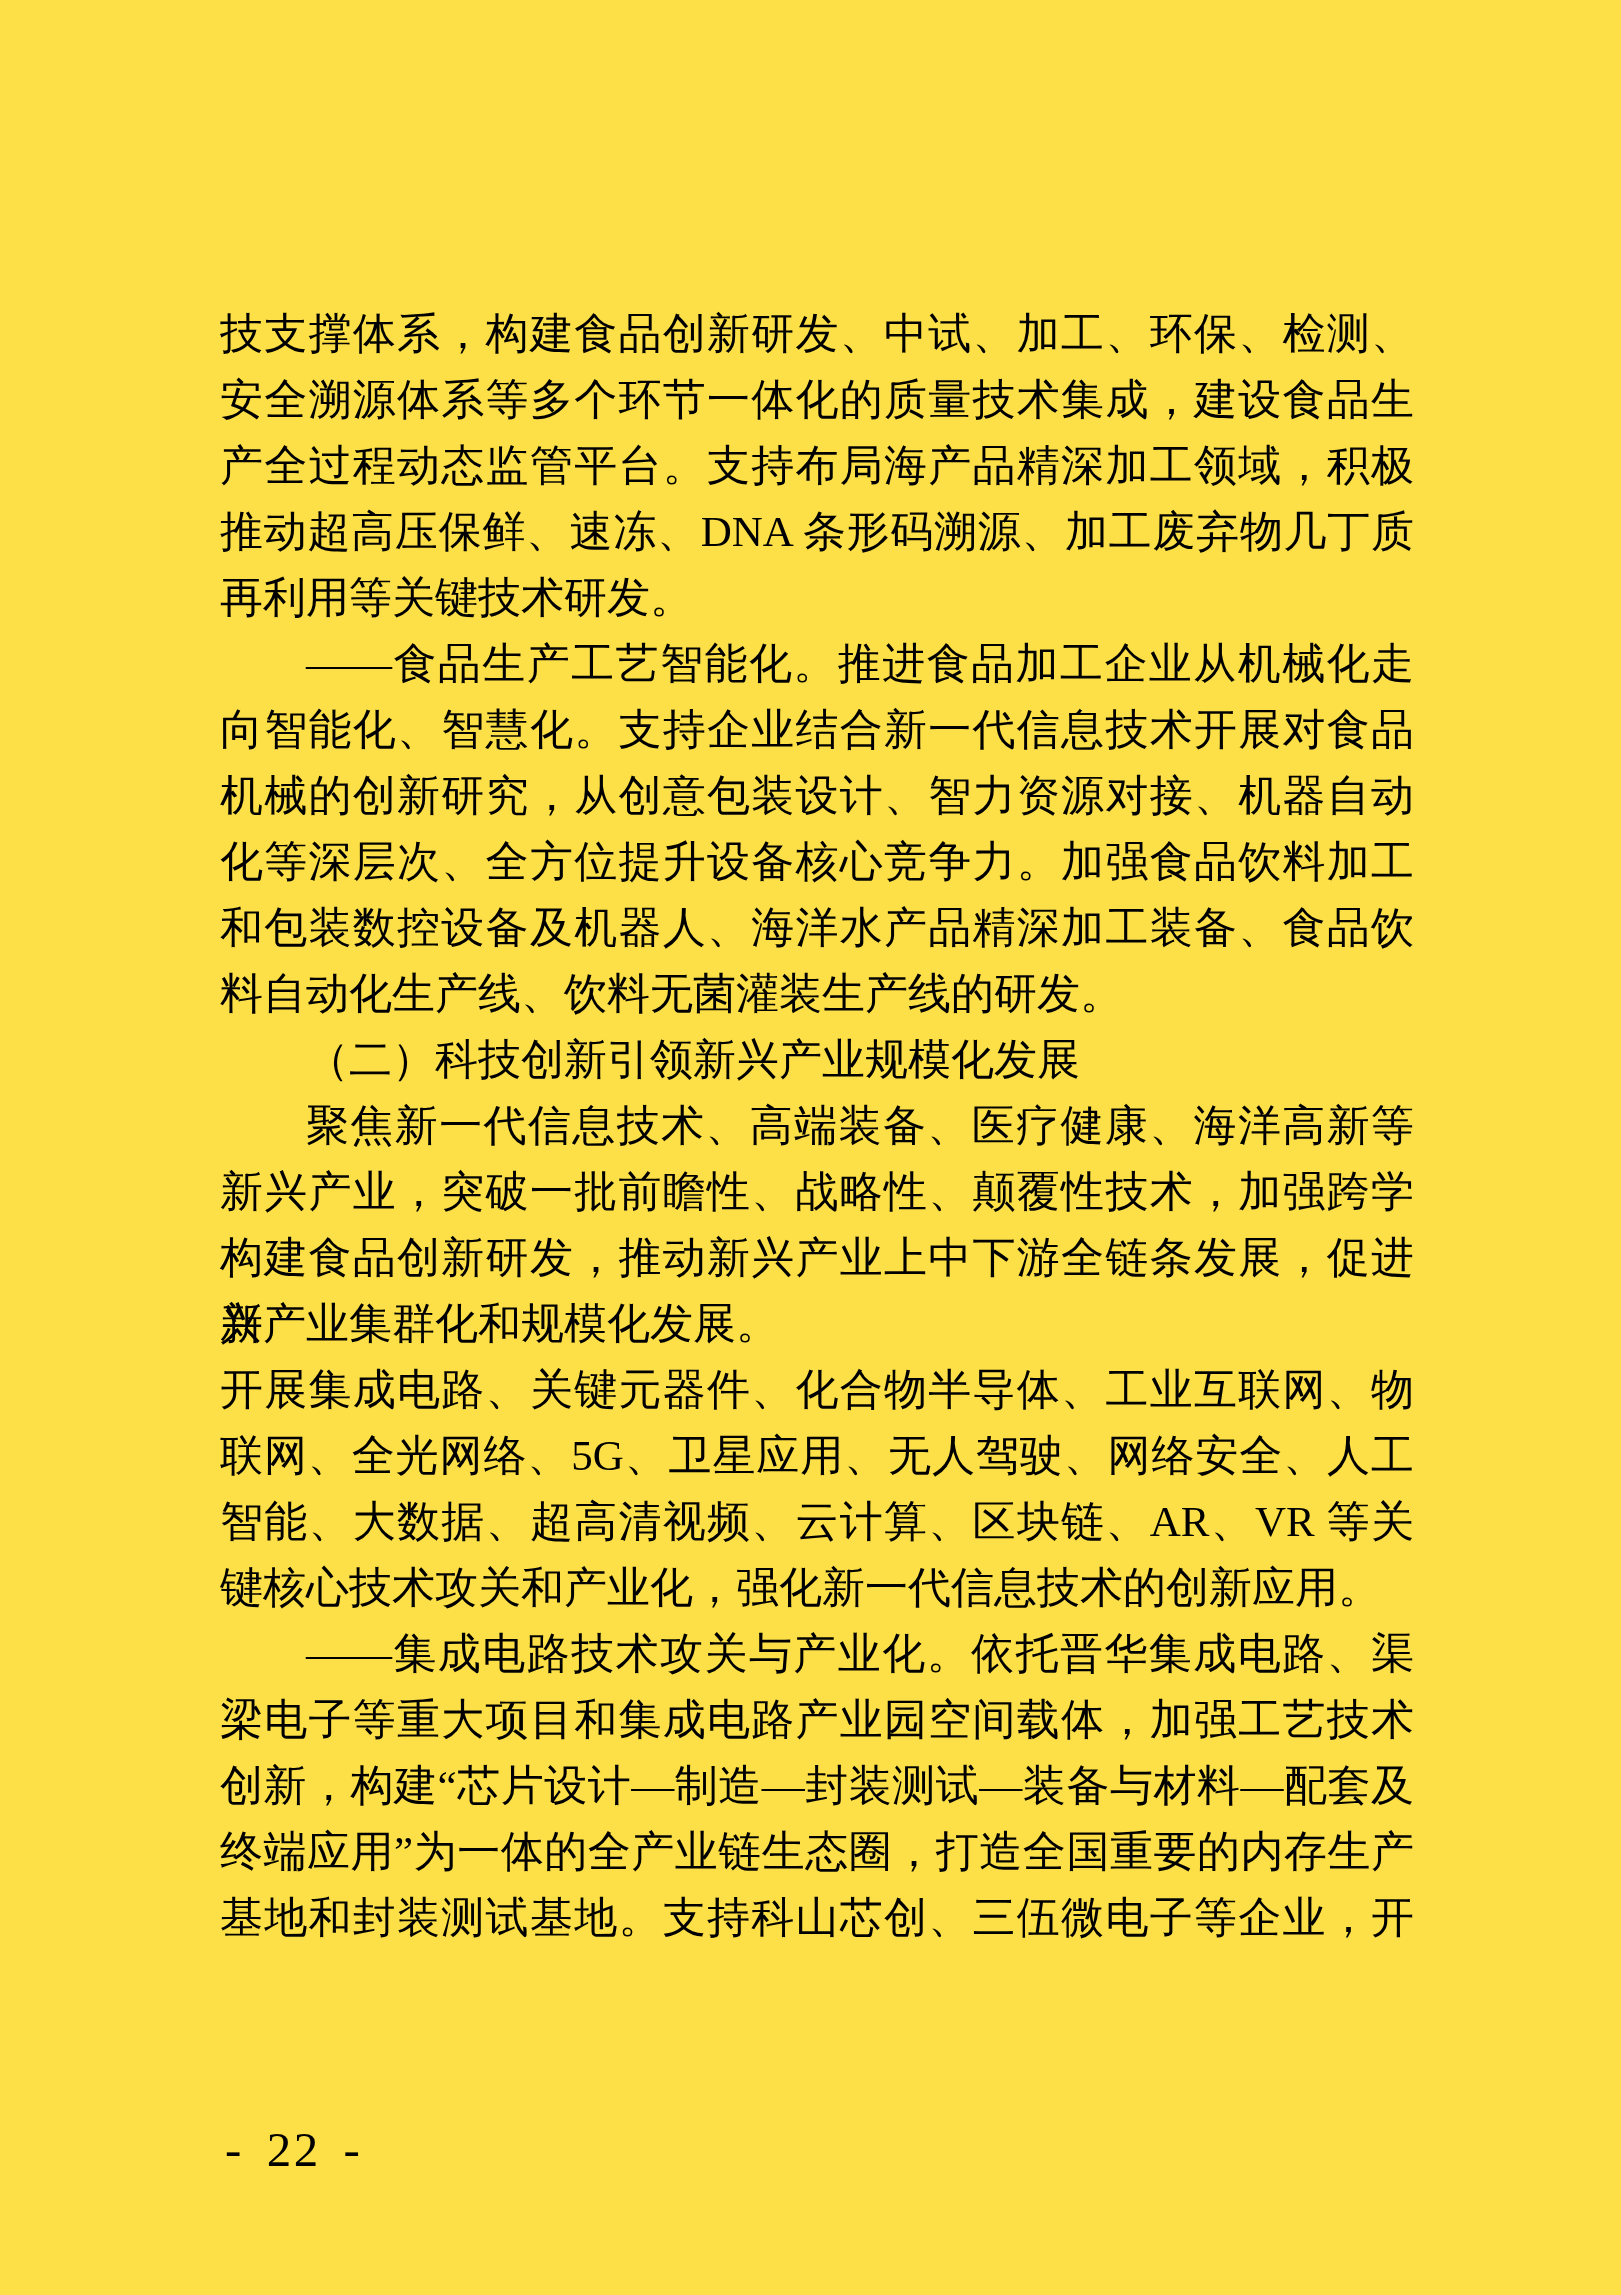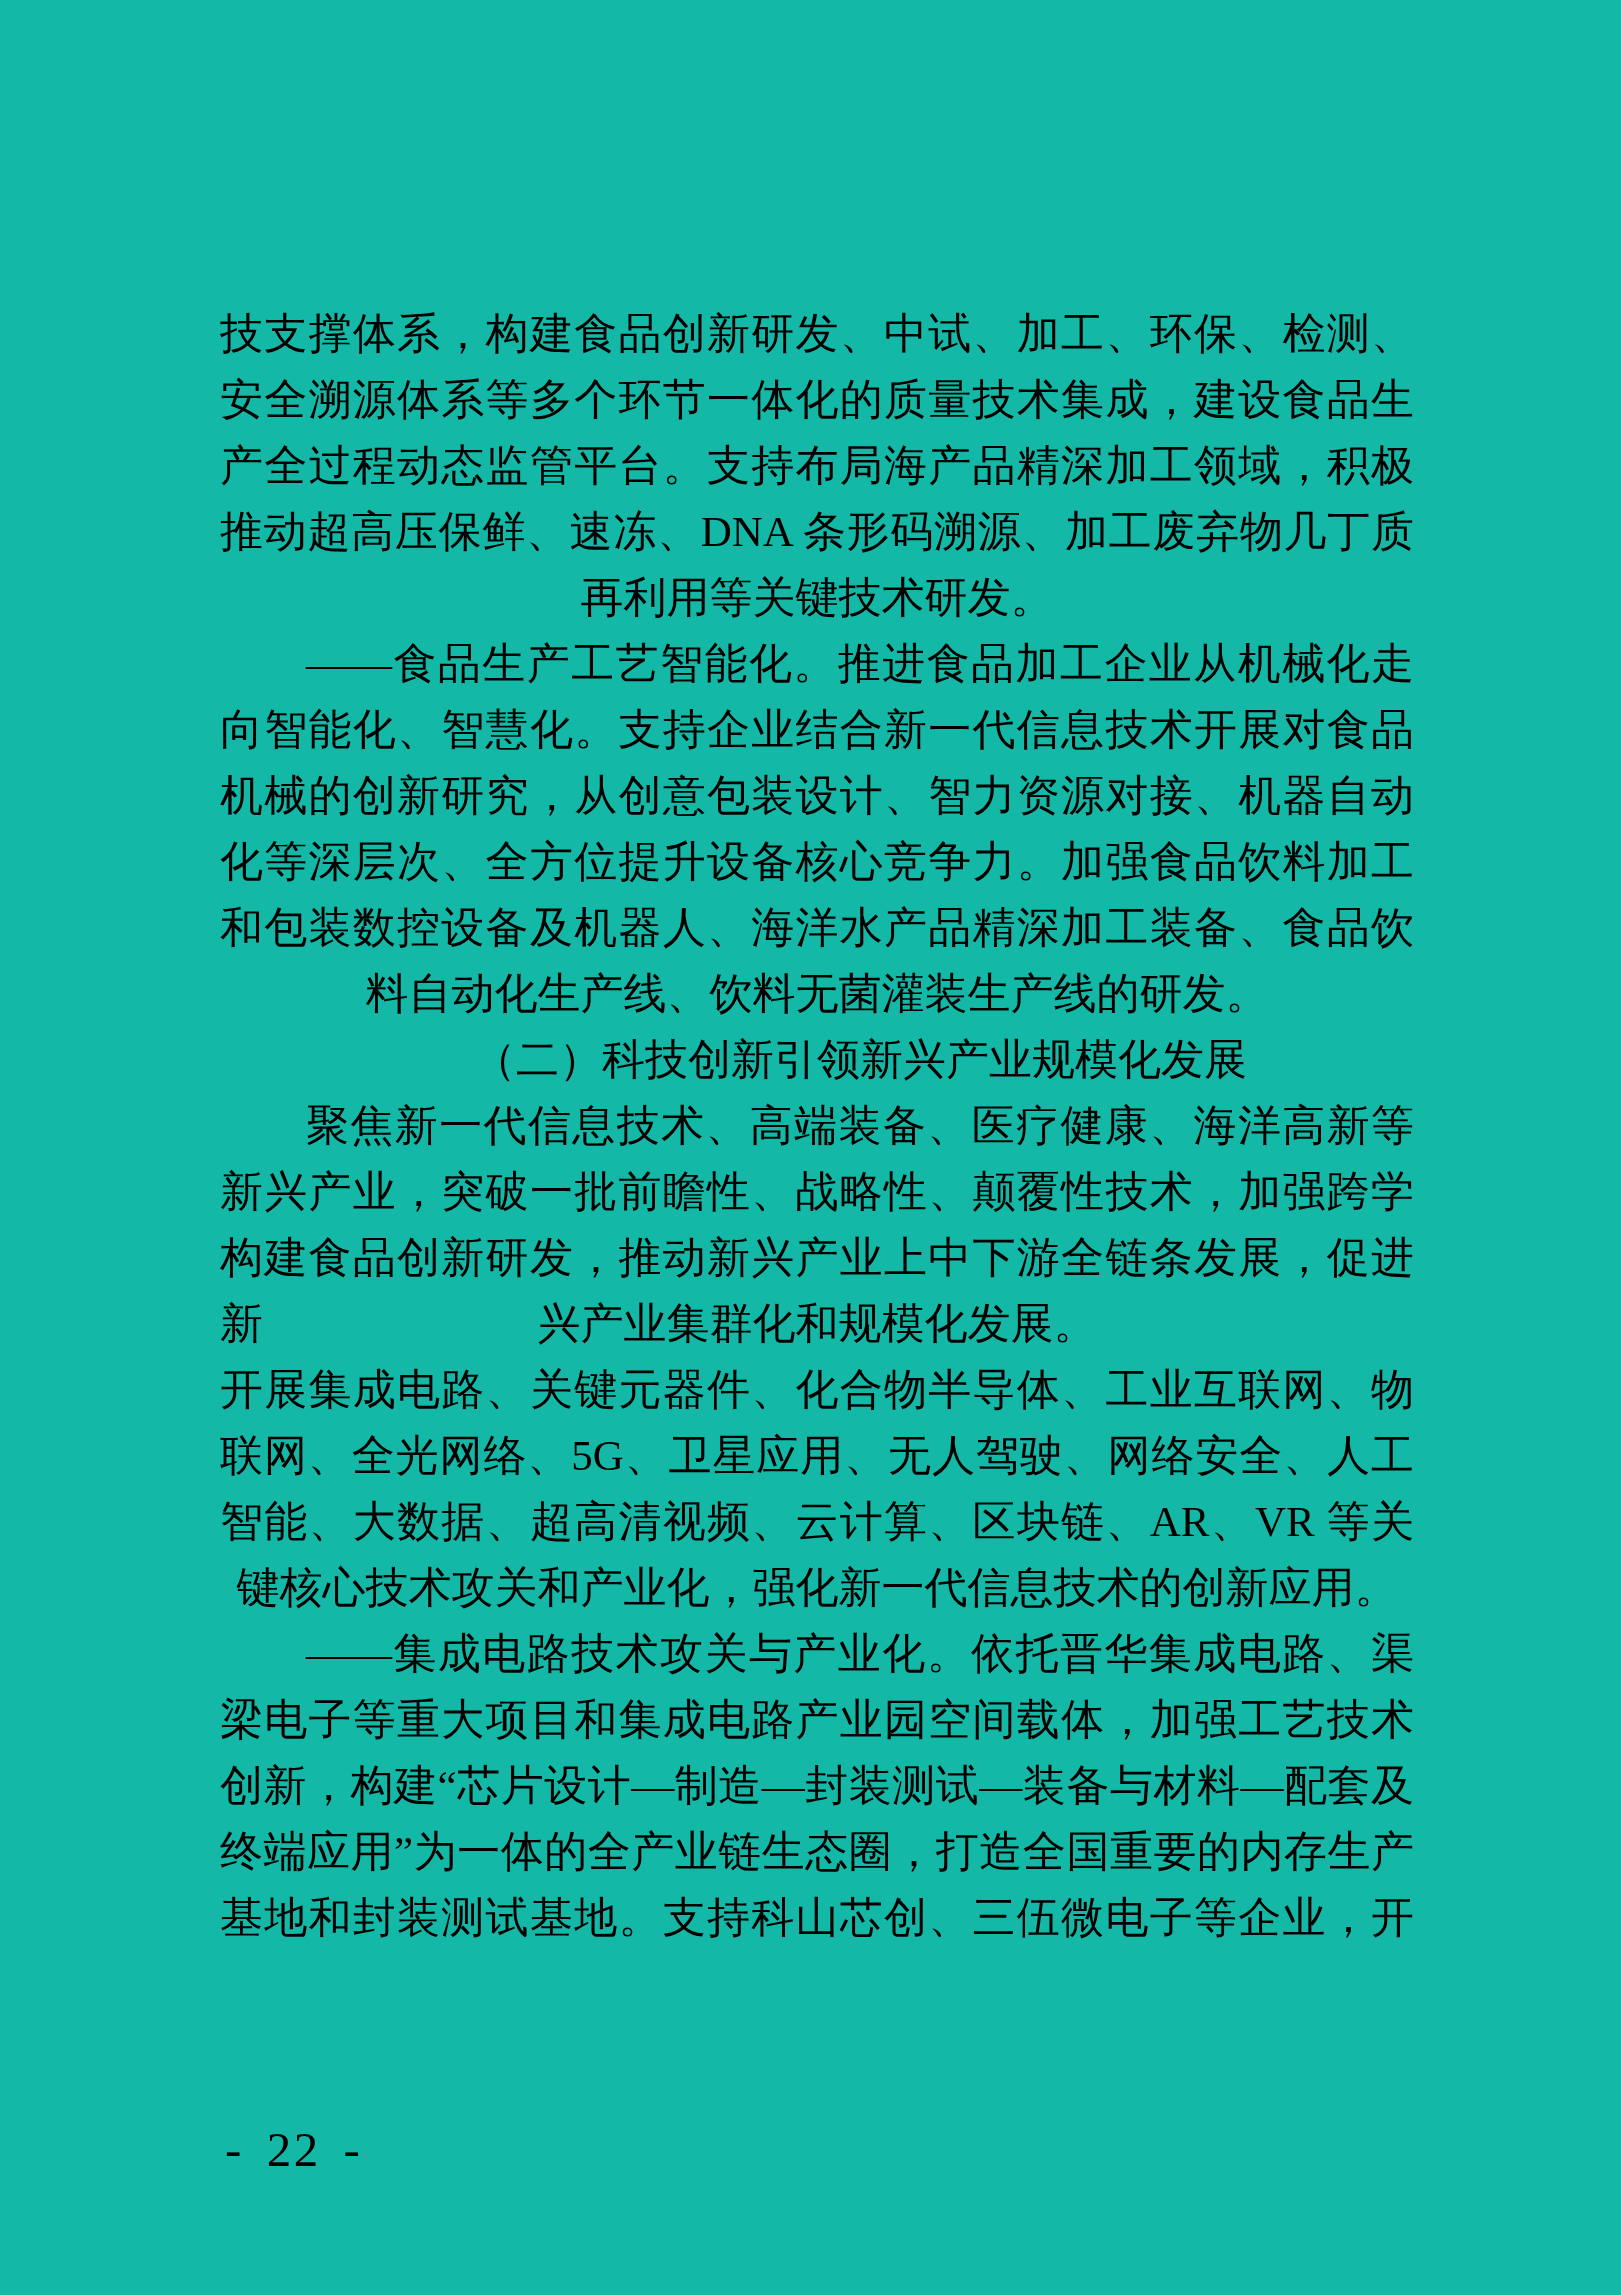--- a/index.html
+++ b/index.html
@@ -9,36 +9,36 @@
   body {
     width: 1621px;
     height: 2295px;
     background: #ffffff;
     overflow: hidden;
   }
   .page {
     position: relative;
     width: 1621px;
     height: 2295px;
-    background: #14b8a6;
+    background: #fde047;
     font-family: "Liberation Serif", "DejaVu Serif", serif;
     color: #000000;
   }
   .text-block {
     position: absolute;
     left: 220px;
     top: 301px;
     width: 1194px;
     font-size: 43px;
     color: #000000;
   }
   .line {
     height: 66px;
     line-height: 66px;
-    text-align: center;
+    text-align: left;
     white-space: nowrap;
   }
   .line.j {
     white-space: normal;
     text-align: justify;
     text-align-last: justify;
     text-justify: inter-character;
   }
   .line.ind {
     text-indent: 86px;

